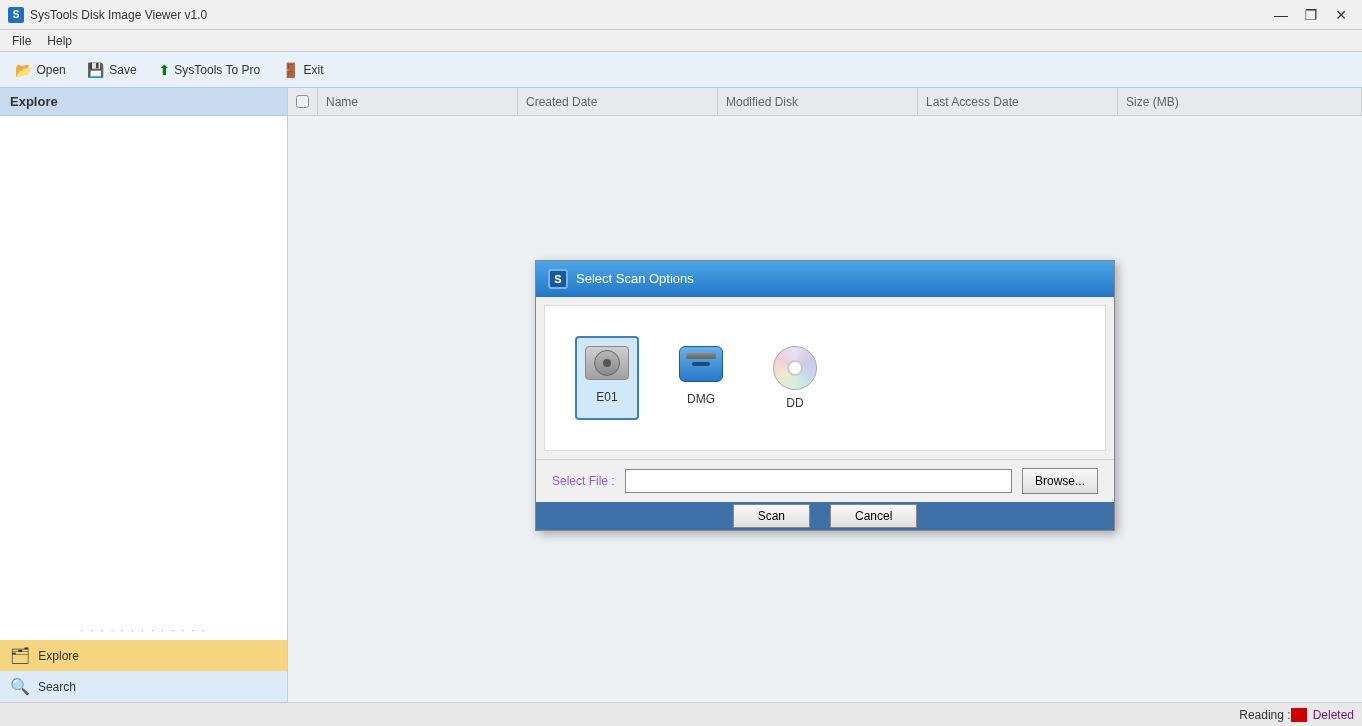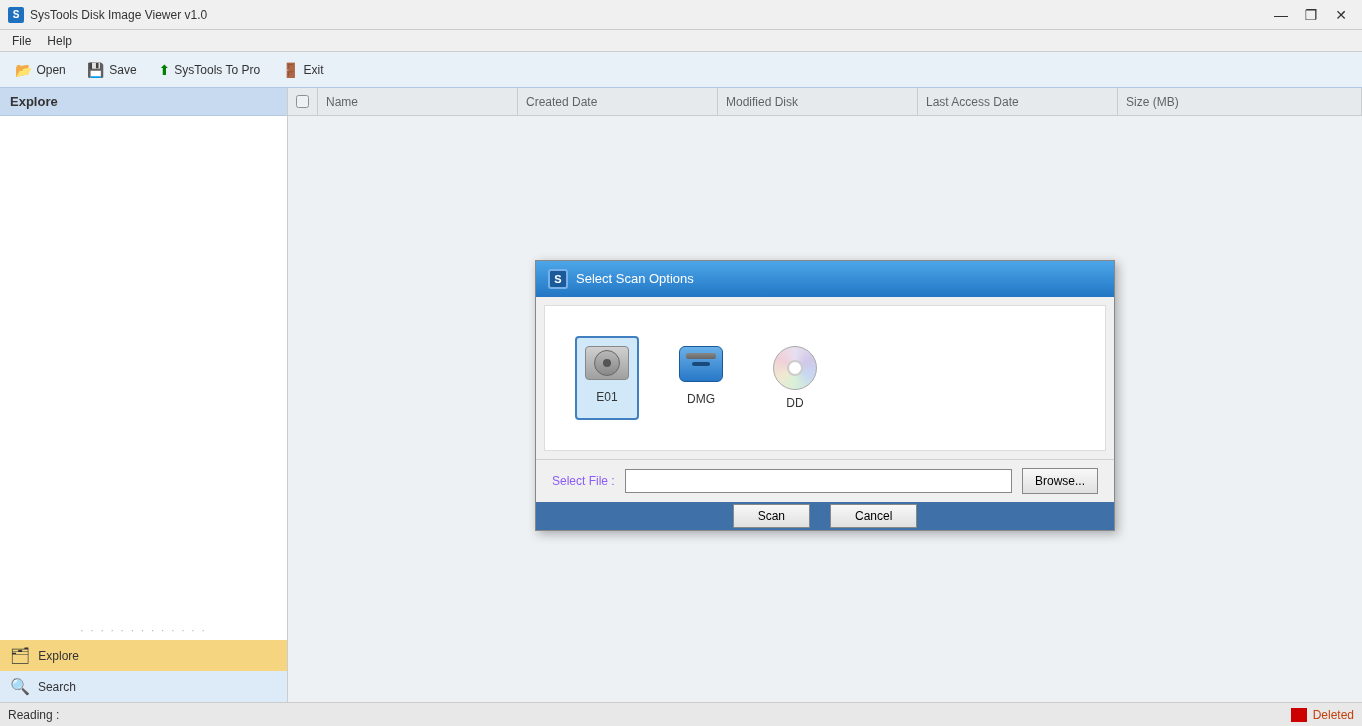--- a/index.html
+++ b/index.html
@@ -325,24 +325,24 @@
       right: 0;
       height: 24px;
       background: #e8e8e8;
       border-top: 1px solid #ccc;
       display: flex;
       align-items: center;
       padding: 0 8px;
       font-size: 12px;
       color: #333;
     }
-    #status-reading { flex: 1; }
+    #status-reading { flex: 1; text-align: right; }
     #status-deleted-area { display: flex; align-items: center; gap: 6px; }
     #deleted-indicator { width: 16px; height: 14px; background: #cc0000; }
-    #deleted-label { font-size: 12px; color: #c2410c; }
+    #deleted-label { font-size: 12px; color: #701a75; }
   </style>
 </head>
 <body>
 
 <div id="title-bar">
   <div id="title-bar-left">
     <div style="width:16px;height:16px;background:#2070c0;border-radius:2px;display:flex;align-items:center;justify-content:center;color:white;font-size:10px;font-weight:bold;">S</div>
     <span>SysTools Disk Image Viewer v1.0</span>
   </div>
   <div id="title-bar-controls">

